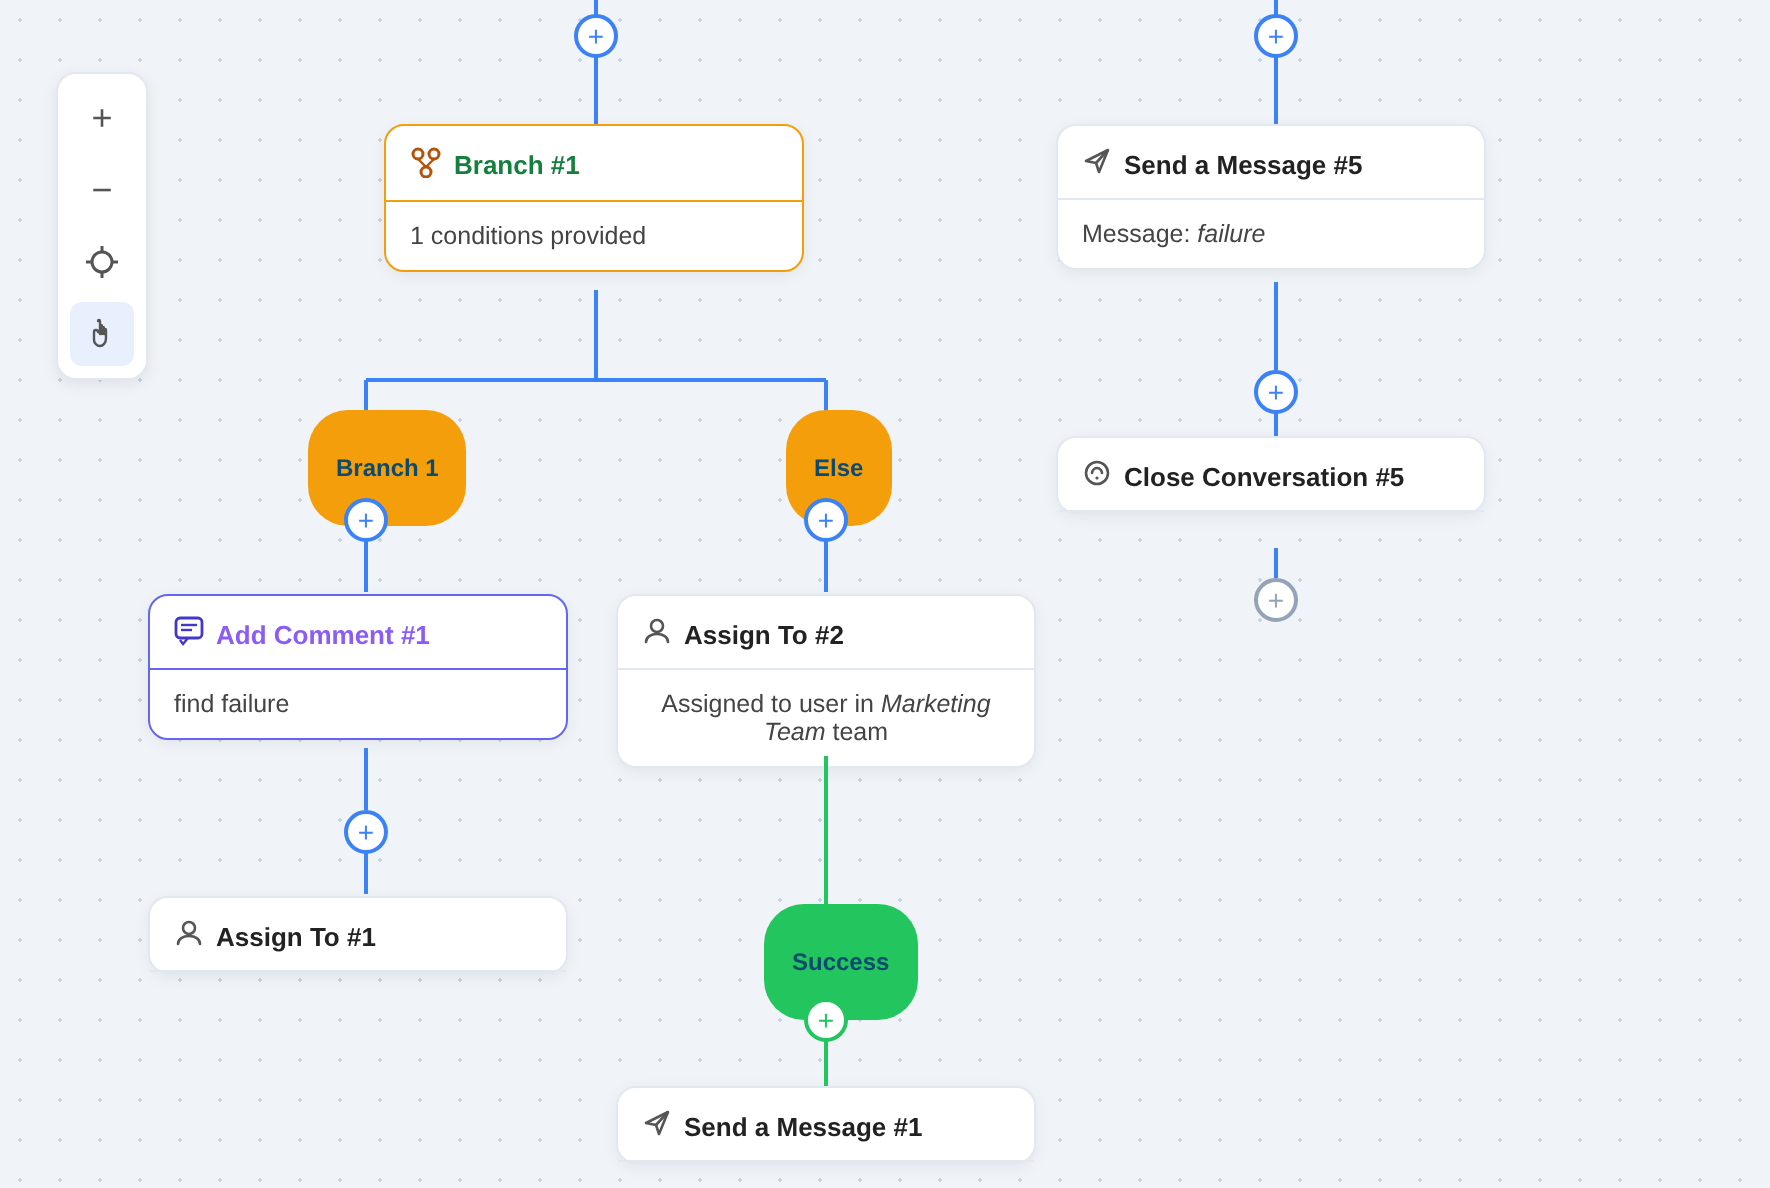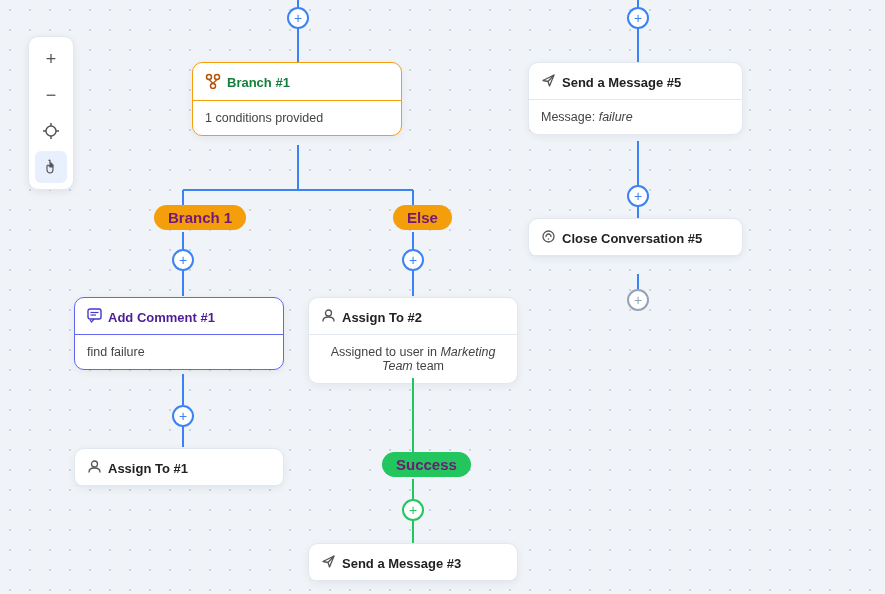--- a/index.html
+++ b/index.html
@@ -85,21 +85,21 @@
       border-bottom-color: #f59e0b;
       color: #15803d;
     }
 
     
     .node-comment {
       border-color: #6366f1;
     }
     .node-comment .node-header {
       border-bottom-color: #6366f1;
-      color: #4c1d95;
+      color: #8b5cf6;
       text-align: right;
     }
 
     
     .node-assign {
       border-color: #e2e8f0;
     }
 
     
     .node-send {
@@ -136,25 +136,25 @@
     }
 
     .add-btn-gray {
       border-color: #94a3b8;
       color: #94a3b8;
     }
 
     
     .branch-label {
       position: absolute;
-      padding: 4px 14px;
+      padding: 22px 14px;
       border-radius: 20px;
-      font-size: 15px;
+      font-size: 12px;
       font-weight: 600;
-      color: #701a75;
+      color: #0c4a6e;
       z-index: 5;
     }
 
     .branch-label-orange { background: #f59e0b; }
     .branch-label-green { background: #22c55e; }
 
     
     .lines-svg {
       position: absolute;
       top: 0; left: 0;
@@ -335,15 +335,15 @@
 <div class="add-btn add-btn-gray" style="left:627px; top:289px;">+</div>
 
 <div class="node node-send" style="top:543px; left:308px; width:210px;">
   <div class="node-header">
     <span class="node-icon">
       <svg width="15" height="15" viewBox="0 0 15 15" fill="none">
         <path d="M2 7.5L13 2L8.5 13L7 8.5L2 7.5Z" stroke="#555" stroke-width="1.3" stroke-linejoin="round"></path>
         <line x1="7" y1="8.5" x2="13" y2="2" stroke="#555" stroke-width="1.3"></line>
       </svg>
     </span>
-    <span>Send a Message #3</span>
+    <span>Send a Message #1</span>
   </div>
 </div>
 
 </body></html>

